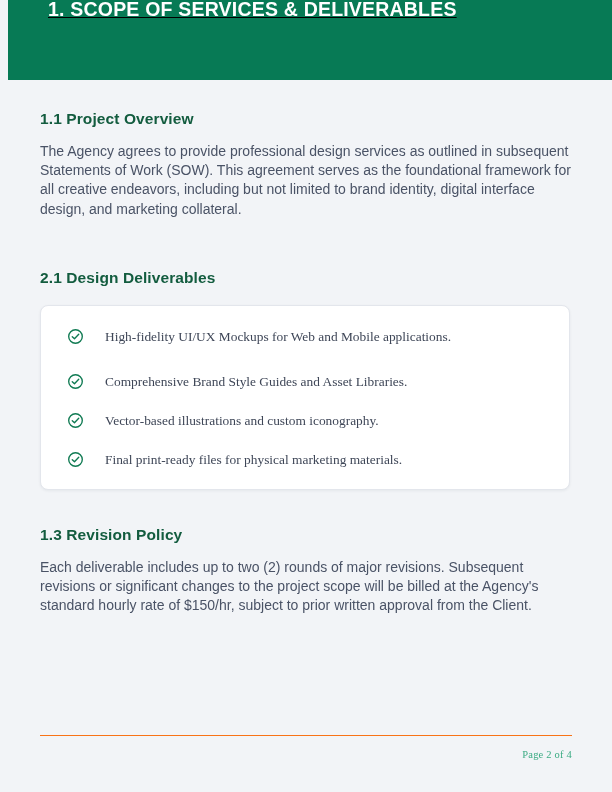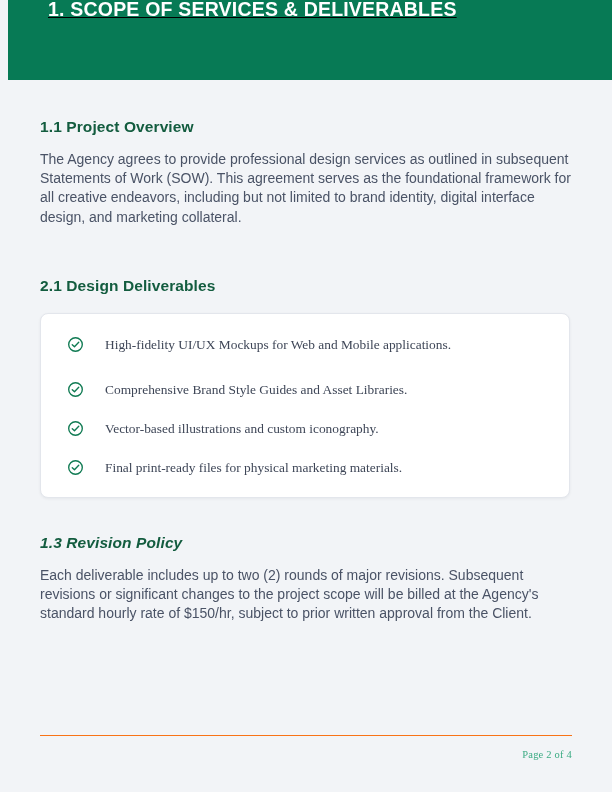--- a/index.html
+++ b/index.html
@@ -40,21 +40,21 @@
   }
 
   
   .page-body {
     position: absolute;
     top: 80px;
     left: 0;
     width: 612px;
     height: 712px;
     box-sizing: border-box;
-    padding: 8px 40px;
+    padding: 0 40px;
   }
 
   .section {
     width: 100%;
   }
 
   .section-heading {
     margin: 0;
     color: #135c3f;
     font-family: "Liberation Sans", sans-serif;
@@ -70,21 +70,21 @@
     font-size: 14px;
     line-height: 19.2px;
     text-align: left;
   }
 
   
   .sp-overview-head { margin-top: 30px; }
   .sp-overview-para { margin-top: 14px; }
   .sp-deliv-head    { margin-top: 50px; }
   .sp-card          { margin-top: 18px; }
-  .sp-rev-head      { margin-top: 36px; font-style: italic; }
+  .sp-rev-head      { margin-top: 36px; }
   .sp-rev-para      { margin-top: 14px; }
 
   
   .deliverables-card {
     box-sizing: border-box;
     width: 530px;
     background: #ffffff;
     border: 1px solid #e3e6ec;
     border-radius: 8px;
     box-shadow: 0 1px 3px rgba(20, 30, 50, 0.06);

